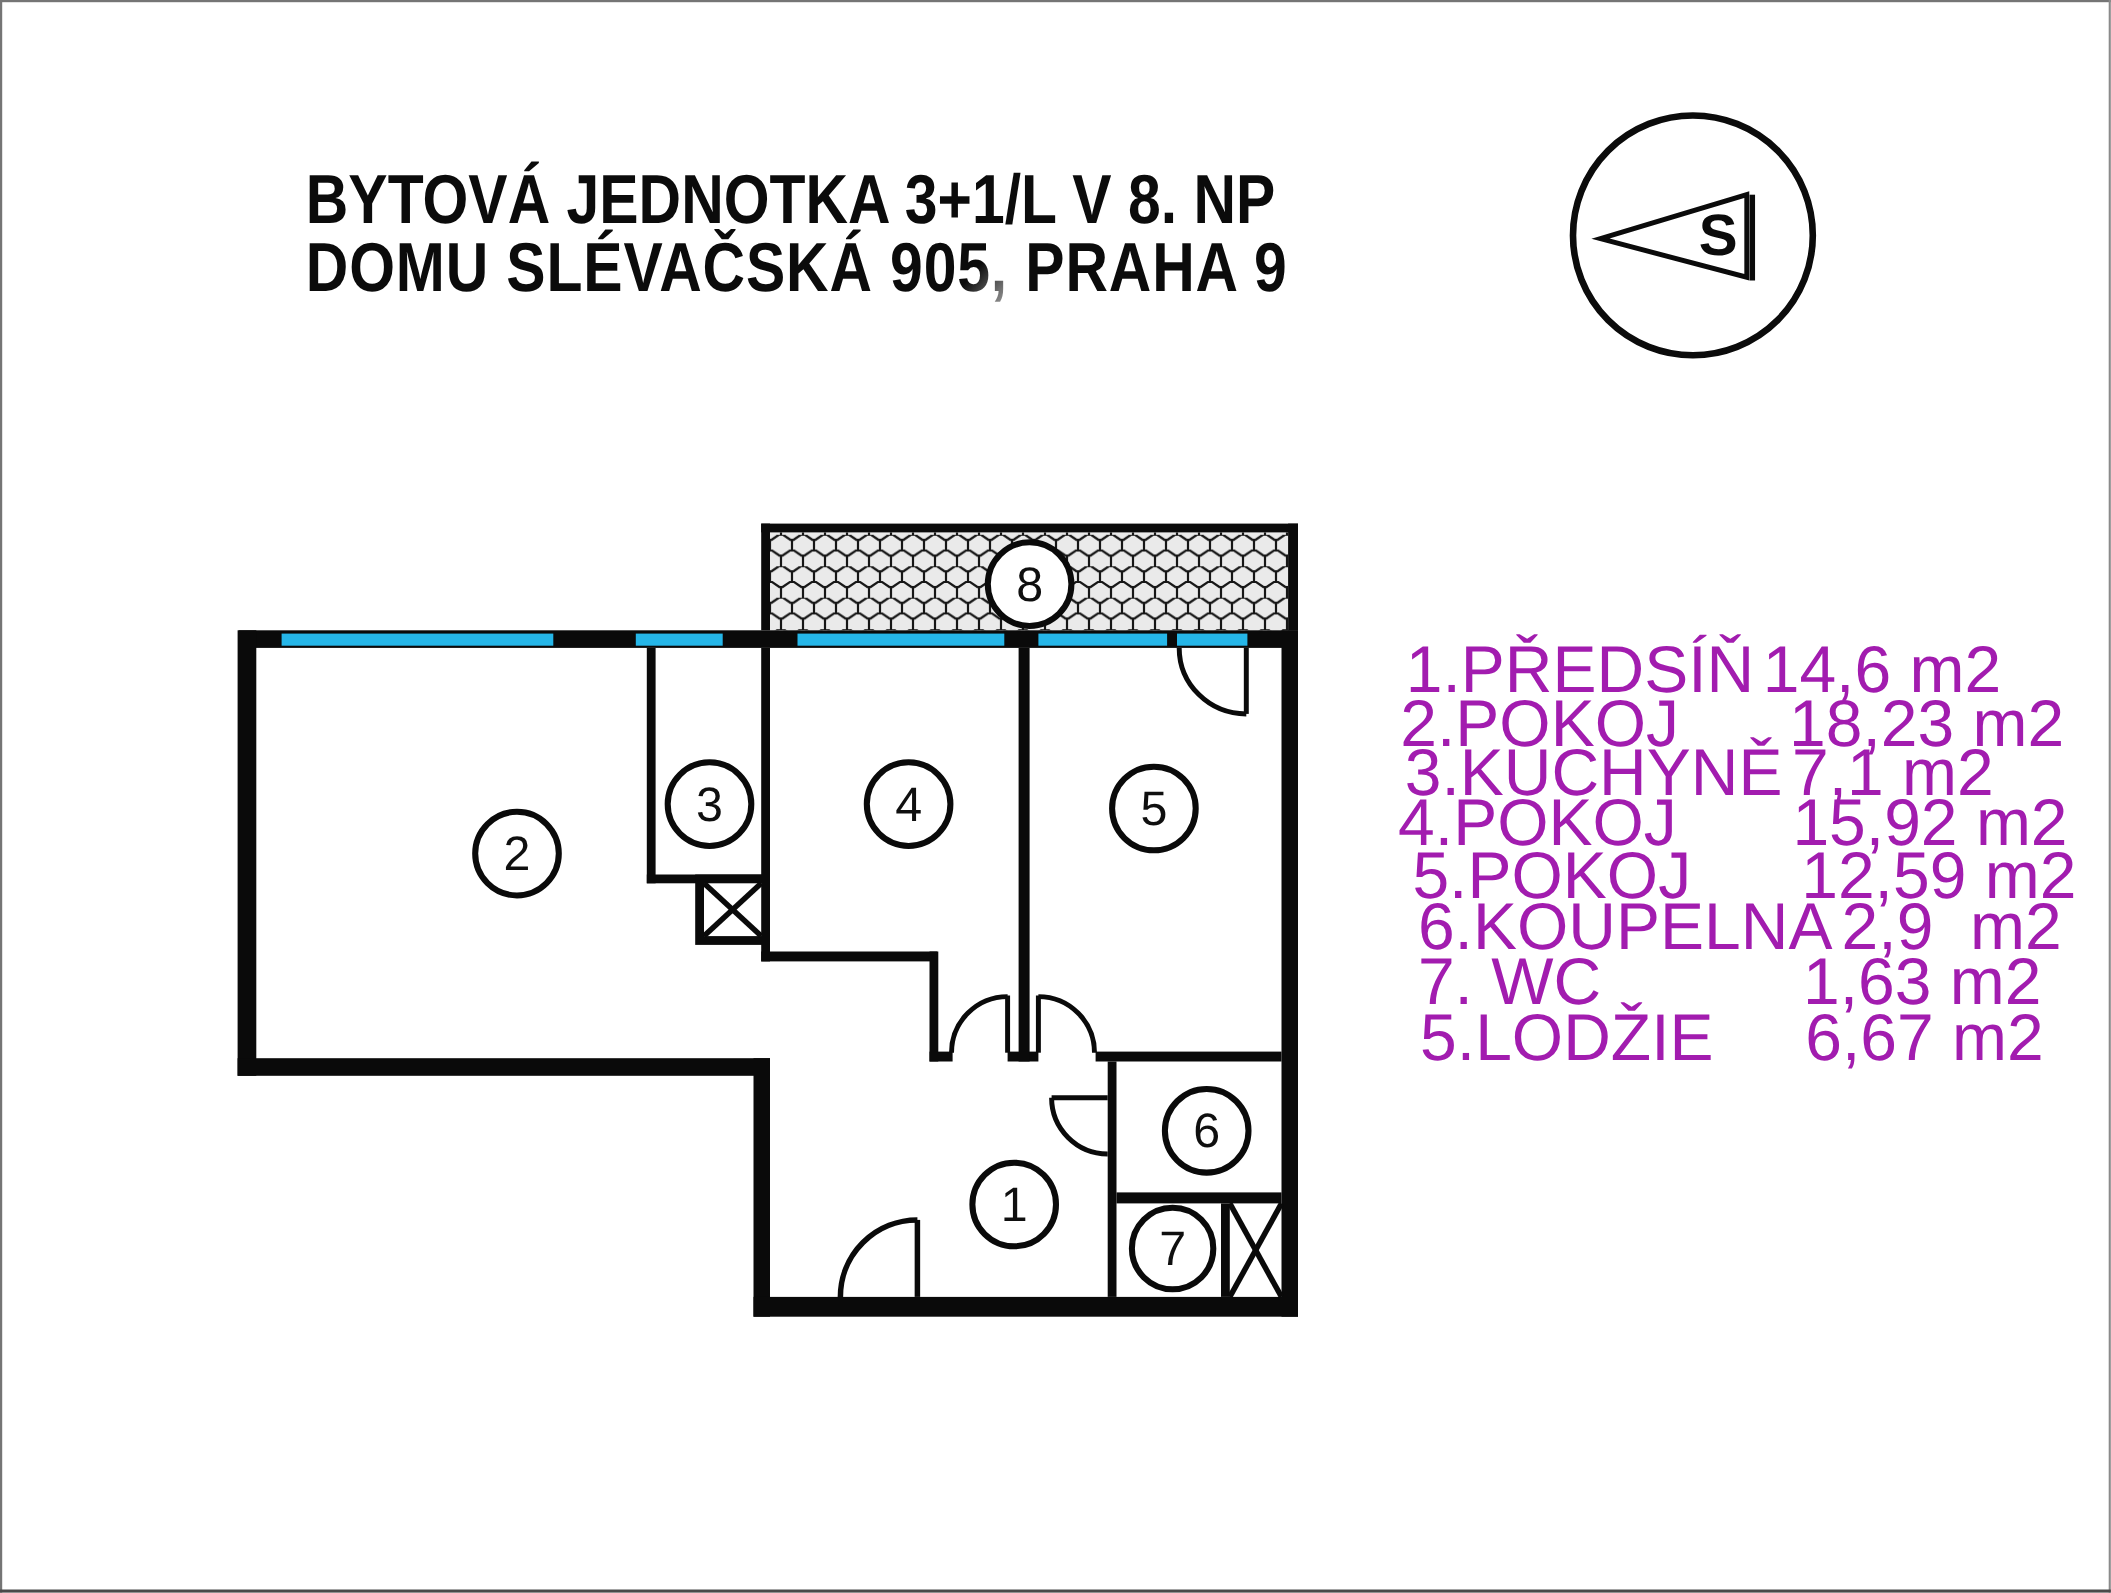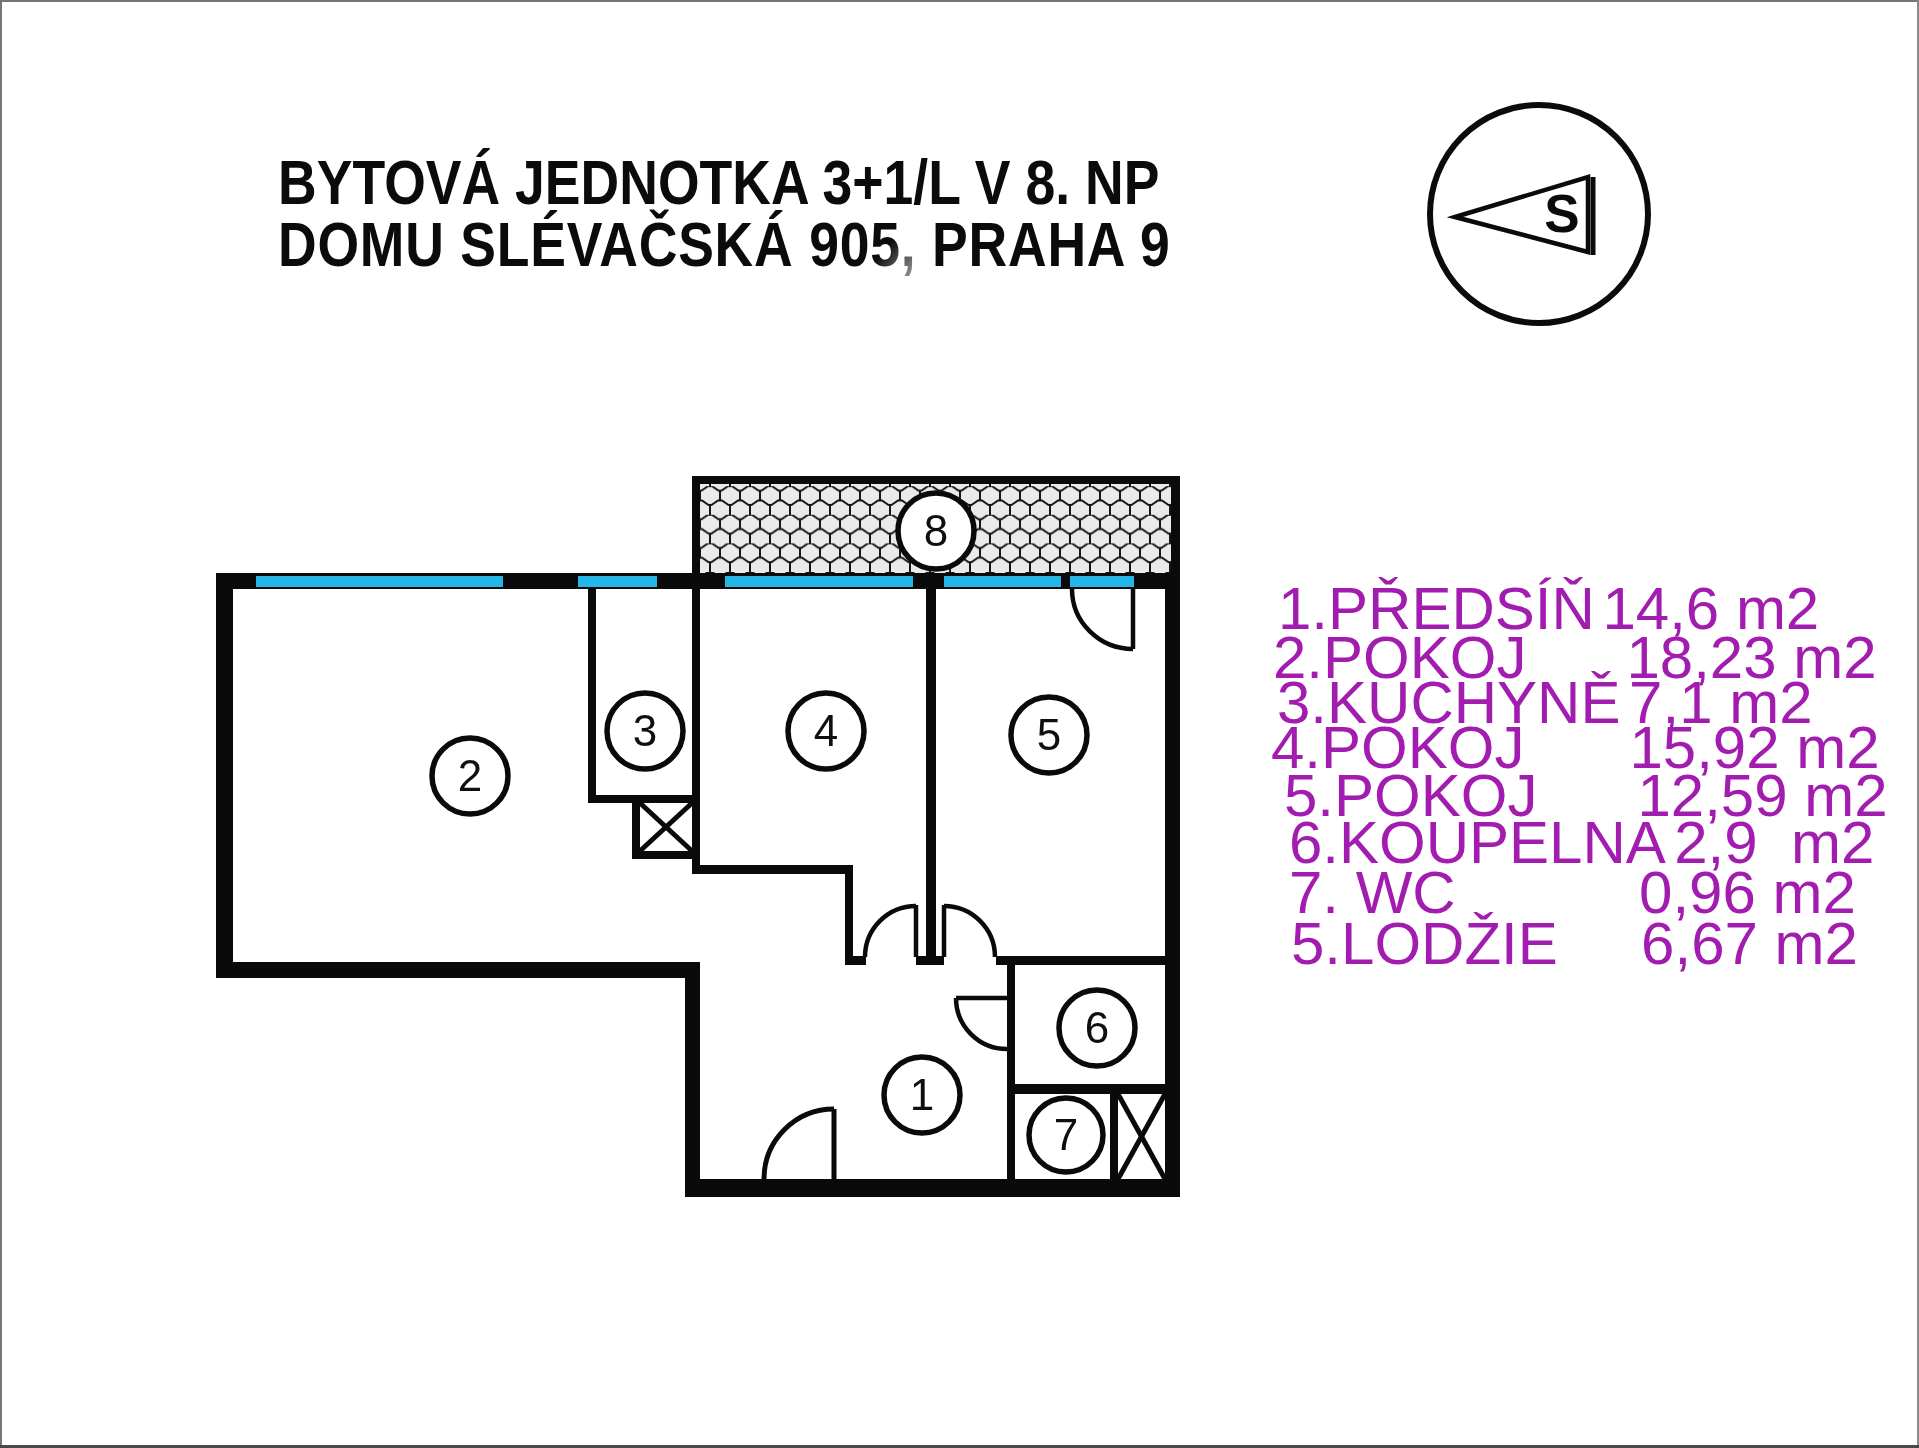--- a/index.html
+++ b/index.html
@@ -36,21 +36,21 @@
 <div class="abs leg" style="left:1273px;top:628px;">2.POKOJ      18,23 m2</div>
 
 <div class="abs leg" style="left:1277px;top:673px;">3.KUCHYNĚ <span style="margin-left:-8px;">7,1 m2</span></div>
 
 <div class="abs leg" style="left:1271px;top:718px;">4.POKOJ      <span style="margin-left:5px;">15,92 m2</span></div>
 
 <div class="abs leg" style="left:1284px;top:766px;">5.POKOJ      12,59 m2</div>
 
 <div class="abs leg" style="left:1289px;top:813px;">6.KOUPELNA <span style="margin-left:-5px;">2,9  m2</span></div>
 
-<div class="abs leg" style="left:1289px;top:863px;">7. WC           0,96 m2</div>
+<div class="abs leg" style="left:1289px;top:863px;">7. WC           1,63 m2</div>
 
 <div class="abs leg" style="left:1291px;top:914px;">5.LODŽIE     6,67 m2</div>
 
 <svg class="abs" style="left:0;top:0;" width="1919" height="1448" viewBox="0 0 1919 1448">
   <defs>
     <pattern id="pav" width="20" height="28.6" patternUnits="userSpaceOnUse">
       <rect x="0" y="0" width="20" height="28.6" fill="#eaeaea"></rect>
       <g stroke="#161616" stroke-width="2" fill="none">
         <path d="M -8 0 L -1.5 4.5 H 1.5 L 8 0 H 12 L 18.5 4.5 H 21.5 L 28 0"></path>
         <path d="M 0 4.5 V 14.3 M 20 4.5 V 14.3"></path>

